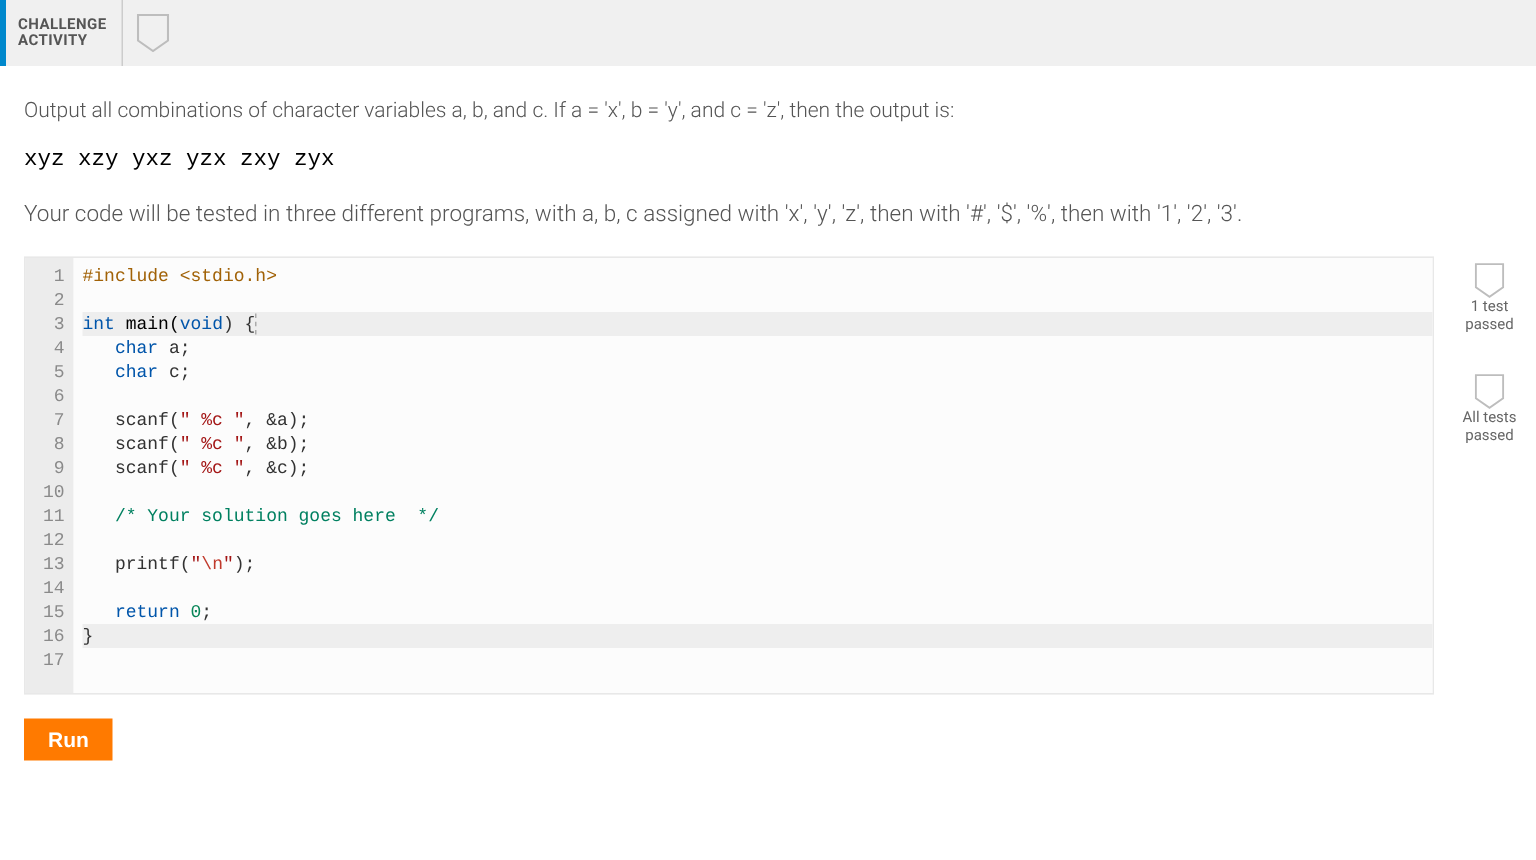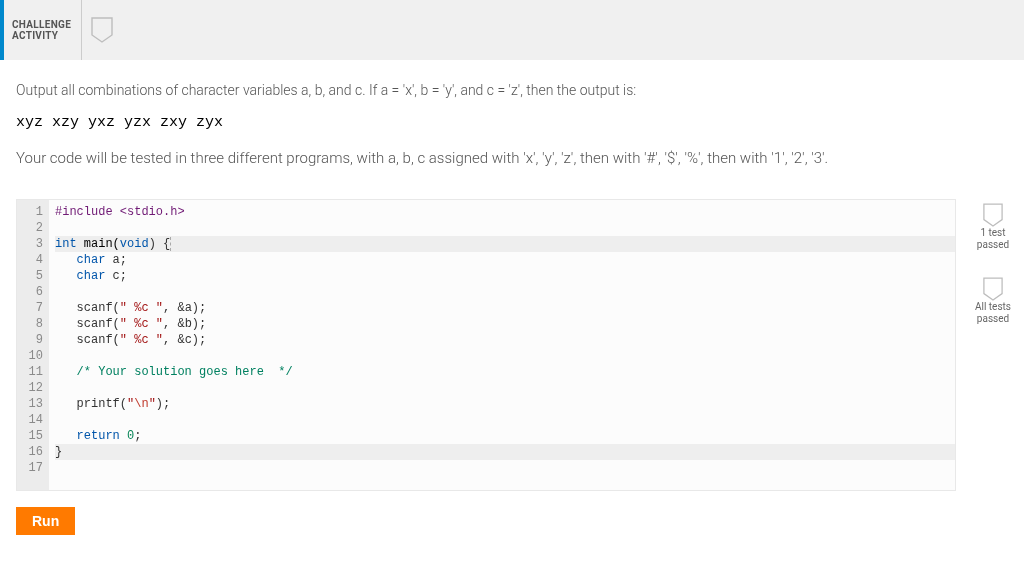--- a/index.html
+++ b/index.html
@@ -9,21 +9,21 @@
     color: #333;
     background: #fff;
     font-size: 14px;
     width: 1024px;
   }
   .header-bar {
     display: flex;
     align-items: stretch;
     background: #f0f0f0;
     border-left: 4px solid #0088cc;
-    height: 60px;
+    height: 44px;
   }
   .header-label-block {
     padding: 6px 10px 6px 8px;
     border-right: 1px solid #ccc;
     display: flex;
     flex-direction: column;
     justify-content: center;
     line-height: 1.1;
   }
   .header-label-block span {
@@ -62,21 +62,21 @@
     font-family: "Courier New", Courier, monospace;
     font-size: 15px;
     white-space: pre;
     margin-bottom: 18px;
     color: #000;
   }
   .prompt-line2 {
     font-size: 15px;
     color: #555;
     font-weight: 300;
-    margin-bottom: 32px;
+    margin-bottom: 20px;
   }
 
   .work-row {
     display: flex;
     align-items: flex-start;
   }
   .editor-wrap {
     flex: 0 0 940px;
     background: #f7f7f7;
     border: 1px solid #e8e8e8;
@@ -115,21 +115,21 @@
     background: #eeeeee;
     display:inline-block;
     min-width:100%;
   }
   .dotted-caret {
     border-right: 1px dashed #aaa;
     display:inline-block;
     height:14px; vertical-align:middle;
   }
   
-  .c-pre  { color: #701a75; }  
+  .c-pre  { color: #a16207; }  
   .c-kw   { color: #0055aa; }  
   .c-type { color: #0055aa; margin-top: 45px; }  
   .c-fn   { color: #000; text-align: center; }
   .c-str  { color: #a31515; }
   .c-esc  { color: #c0392b; }
   .c-num  { color: #098658; }
   .c-cmt  { color: #008060; }
   .c-plain{ color: #333; }
 
   .status-col {

